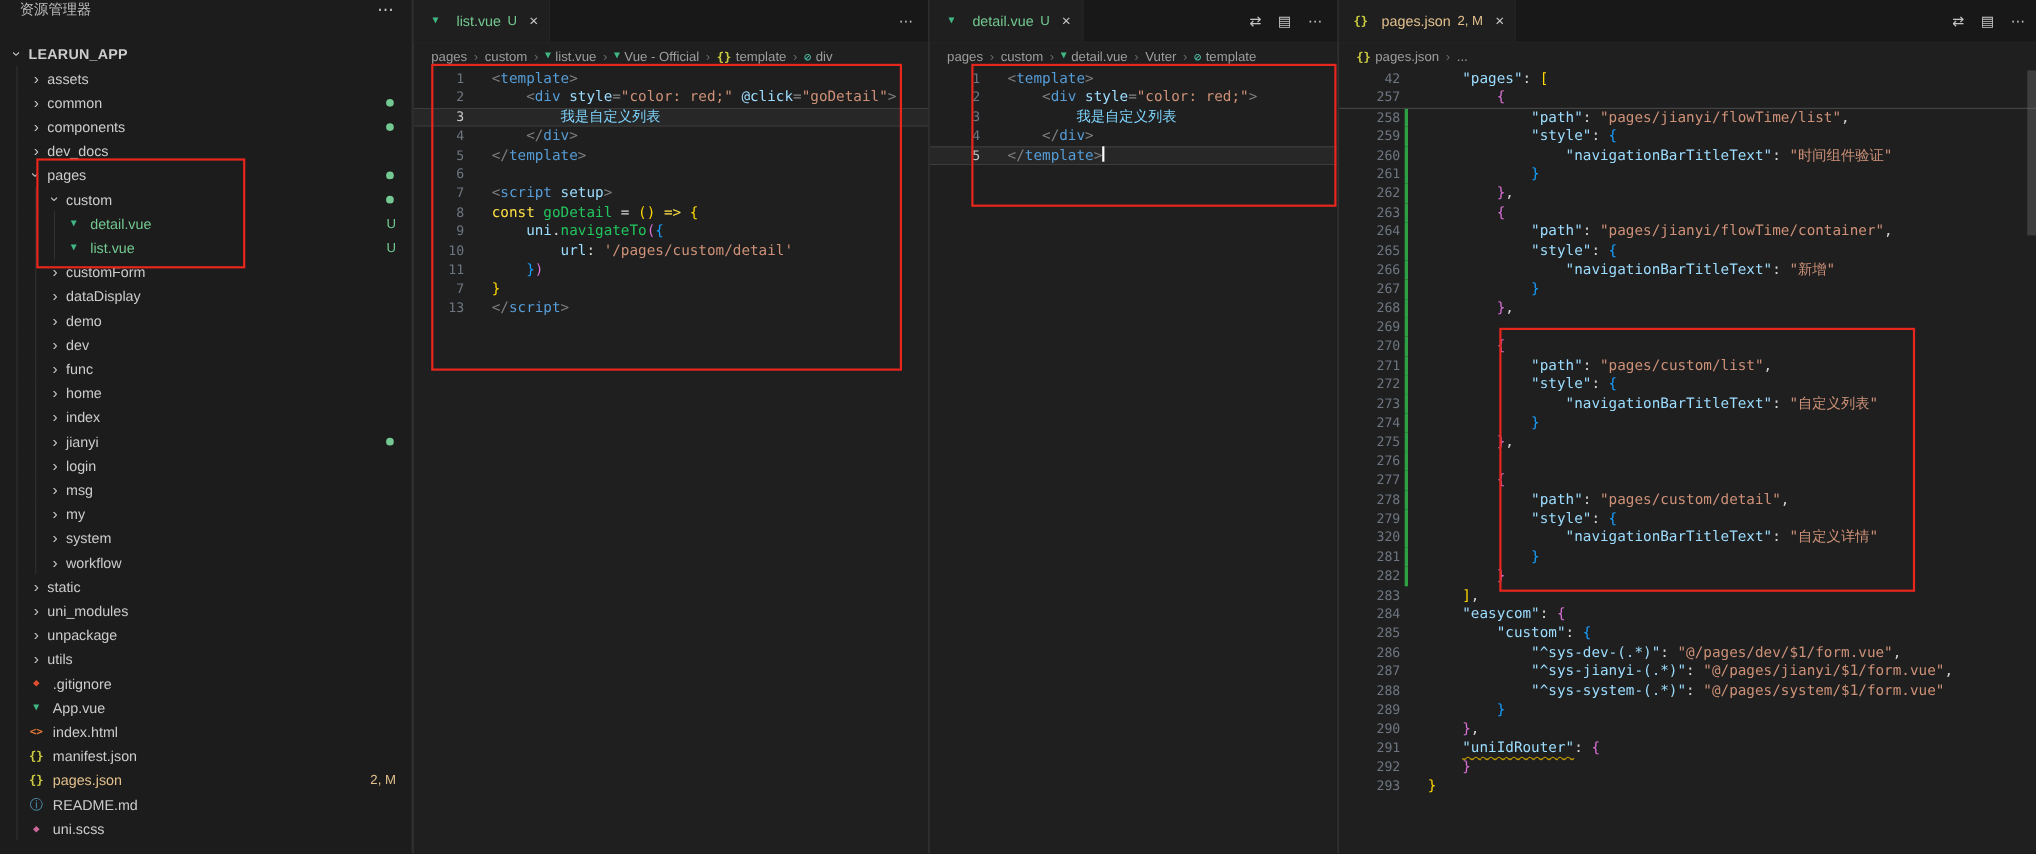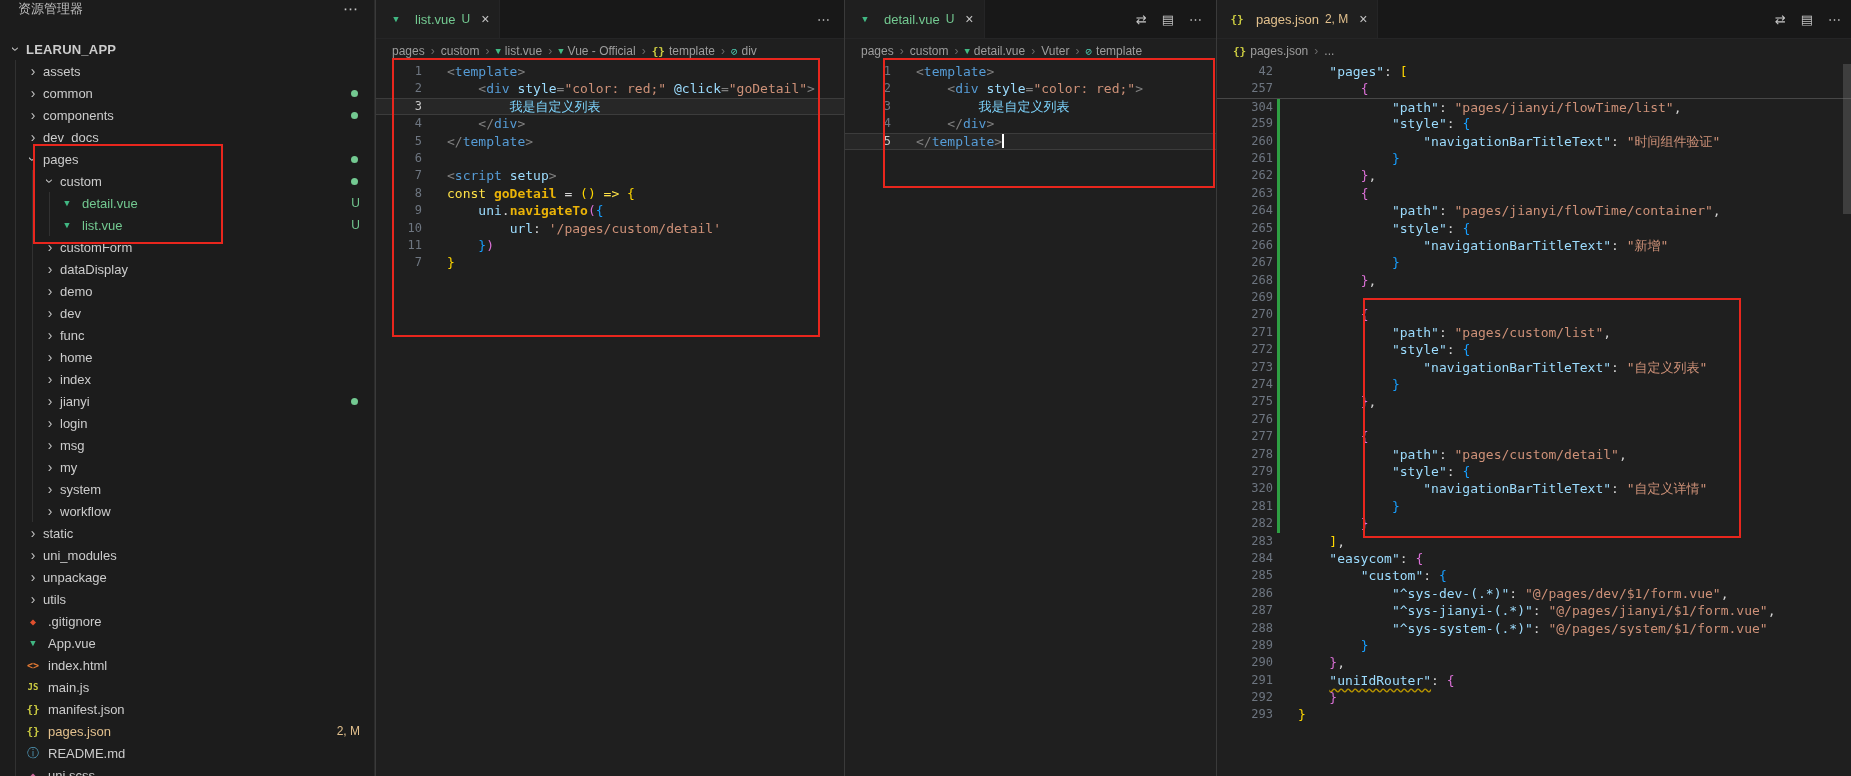--- a/index.html
+++ b/index.html
@@ -49,21 +49,21 @@
   .gut{flex:0 0 46px;text-align:right;color:#6e7681;font-size:12px;}
   .pane[data-pane="2"] .gut{flex-basis:56px;}
   .gut.curn{color:#c6c6c6;}
   .txt{padding-left:25px;}
   .cur{background:#272727;box-shadow:inset 0 1px 0 #3c3c3c, inset 0 -1px 0 #3c3c3c;}
   .brd{border-top:1px solid #474747;}
   .chgbar{position:absolute;left:60px;top:0;bottom:0;width:3px;background:#2ea043;}
   .caret{display:inline-block;width:2px;height:14px;background:#ffffff;vertical-align:-2px;}
   
   .tk.p{color:#808080;} .tk.t{color:#569cd6;} .tk.a{color:#9cdcfe;} .tk.s{color:#ce9178;}
-  .tk.d{color:#d4d4d4;} .tk.k{color:#fde047;margin-top:34px;} .tk.f{color:#eab308;font-weight:bold;} .tk.v{color:#9cdcfe;}
+  .tk.d{color:#d4d4d4;} .tk.k{color:#fde047;margin-top:34px;} .tk.f{color:#22c55e;} .tk.v{color:#9cdcfe;}
   .tk.b1{color:#ffd700;} .tk.b2{color:#da70d6;} .tk.b3{color:#179fff;}
   .tk.key{color:#9cdcfe;}
   .tk.keyu{color:#9cdcfe;text-decoration:underline wavy #b89500;text-underline-offset:3px;}
   .tk.w{color:#7dd3fc;}
   
   .annotation{position:absolute;border:2px solid #e8261d;z-index:6;pointer-events:none;}
   .thumb{position:absolute;right:2px;top:64px;width:10px;height:150px;background:rgba(121,121,121,.35);z-index:4;}
 </style>
 </head>
 <body>
@@ -237,25 +237,20 @@
         </div>
         <div class="tree-row" style="padding-left: 25px;">
           <span class="guide" style="left: 15px;"></span>
           <span class="fic fi-vue">▼</span>
           <span class="lbl">App.vue</span>
         </div>
         <div class="tree-row" style="padding-left: 25px;">
           <span class="guide" style="left: 15px;"></span>
           <span class="fic fi-html">&lt;&gt;</span>
           <span class="lbl">index.html</span>
-        </div>
-        <div class="tree-row" style="padding-left: 25px;">
-          <span class="guide" style="left: 15px;"></span>
-          <span class="fic fi-js">JS</span>
-          <span class="lbl">main.js</span>
         </div>
         <div class="tree-row" style="padding-left: 25px;">
           <span class="guide" style="left: 15px;"></span>
           <span class="fic fi-json">{}</span>
           <span class="lbl">manifest.json</span>
         </div>
         <div class="tree-row" style="padding-left: 25px;">
           <span class="guide" style="left: 15px;"></span>
           <span class="fic fi-json">{}</span>
           <span class="lbl" style="color: rgb(226, 192, 141);">pages.json</span>
@@ -324,20 +319,21 @@
           <div class="crow cur"><span class="gut curn">3</span><span class="txt"><span class="tk w">        我是自定义列表</span></span></div>
           <div class="crow"><span class="gut">4</span><span class="txt"><span class="tk d">    </span><span class="tk p">&lt;/</span><span class="tk t">div</span><span class="tk p">&gt;</span></span></div>
           <div class="crow"><span class="gut">5</span><span class="txt"><span class="tk p">&lt;/</span><span class="tk t">template</span><span class="tk p">&gt;</span></span></div>
           <div class="crow"><span class="gut">6</span><span class="txt"></span></div>
           <div class="crow"><span class="gut">7</span><span class="txt"><span class="tk p">&lt;</span><span class="tk t">script</span><span class="tk d"> </span><span class="tk a">setup</span><span class="tk p">&gt;</span></span></div>
           <div class="crow"><span class="gut">8</span><span class="txt"><span class="tk k">const</span><span class="tk d"> </span><span class="tk f">goDetail</span><span class="tk d"> = </span><span class="tk b1">()</span><span class="tk d"> </span><span class="tk k">=&gt;</span><span class="tk d"> </span><span class="tk b1">{</span></span></div>
           <div class="crow"><span class="gut">9</span><span class="txt"><span class="tk d">    </span><span class="tk v">uni</span><span class="tk d">.</span><span class="tk f">navigateTo</span><span class="tk b2">(</span><span class="tk b3">{</span></span></div>
           <div class="crow"><span class="gut">10</span><span class="txt"><span class="tk d">        </span><span class="tk a">url</span><span class="tk d">: </span><span class="tk s">'/pages/custom/detail'</span></span></div>
           <div class="crow"><span class="gut">11</span><span class="txt"><span class="tk d">    </span><span class="tk b3">}</span><span class="tk b2">)</span></span></div>
           <div class="crow"><span class="gut">7</span><span class="txt"><span class="tk b1">}</span></span></div>
+          <div class="crow"><span class="gut">13</span><span class="txt"><span class="tk p">&lt;/</span><span class="tk t">script</span><span class="tk p">&gt;</span></span></div>
         </div>
       <div class="annotation" style="left:16px;top:58px;width:424px;height:275px;"></div>
     </section>
 
     <section class="pane" data-pane="1" style="width:371px;">
       <div class="tabbar">
         <div class="tab">
           <span class="fic tico fi-vue">▼</span>
           <span class="tlabel" style="color: rgb(115, 201, 145);">detail.vue</span>
           <span class="tbadge" style="color: rgb(115, 201, 145);">U</span>
@@ -402,21 +398,21 @@
             <span class="">pages.json</span>
           </span>
           <span class="csep">›</span>
           <span class="crumb">
             <span class="">...</span>
           </span>
         </div>
       <div class="code">
           <div class="crow"><span class="gut">42</span><span class="txt"><span class="tk d">    </span><span class="tk key">"pages"</span><span class="tk d">: </span><span class="tk b1">[</span></span></div>
           <div class="crow"><span class="gut">257</span><span class="txt"><span class="tk d">        </span><span class="tk b2">{</span></span></div>
-          <div class="crow brd"><span class="chgbar"></span><span class="gut">304</span><span class="txt"><span class="tk d">            </span><span class="tk key">"path"</span><span class="tk d">: </span><span class="tk s">"pages/jianyi/flowTime/list"</span><span class="tk d">,</span></span></div>
+          <div class="crow brd"><span class="chgbar"></span><span class="gut">258</span><span class="txt"><span class="tk d">            </span><span class="tk key">"path"</span><span class="tk d">: </span><span class="tk s">"pages/jianyi/flowTime/list"</span><span class="tk d">,</span></span></div>
           <div class="crow"><span class="chgbar"></span><span class="gut">259</span><span class="txt"><span class="tk d">            </span><span class="tk key">"style"</span><span class="tk d">: </span><span class="tk b3">{</span></span></div>
           <div class="crow"><span class="chgbar"></span><span class="gut">260</span><span class="txt"><span class="tk d">                </span><span class="tk key">"navigationBarTitleText"</span><span class="tk d">: </span><span class="tk s">"时间组件验证"</span></span></div>
           <div class="crow"><span class="chgbar"></span><span class="gut">261</span><span class="txt"><span class="tk d">            </span><span class="tk b3">}</span></span></div>
           <div class="crow"><span class="chgbar"></span><span class="gut">262</span><span class="txt"><span class="tk d">        </span><span class="tk b2">}</span><span class="tk d">,</span></span></div>
           <div class="crow"><span class="chgbar"></span><span class="gut">263</span><span class="txt"><span class="tk d">        </span><span class="tk b2">{</span></span></div>
           <div class="crow"><span class="chgbar"></span><span class="gut">264</span><span class="txt"><span class="tk d">            </span><span class="tk key">"path"</span><span class="tk d">: </span><span class="tk s">"pages/jianyi/flowTime/container"</span><span class="tk d">,</span></span></div>
           <div class="crow"><span class="chgbar"></span><span class="gut">265</span><span class="txt"><span class="tk d">            </span><span class="tk key">"style"</span><span class="tk d">: </span><span class="tk b3">{</span></span></div>
           <div class="crow"><span class="chgbar"></span><span class="gut">266</span><span class="txt"><span class="tk d">                </span><span class="tk key">"navigationBarTitleText"</span><span class="tk d">: </span><span class="tk s">"新增"</span></span></div>
           <div class="crow"><span class="chgbar"></span><span class="gut">267</span><span class="txt"><span class="tk d">            </span><span class="tk b3">}</span></span></div>
           <div class="crow"><span class="chgbar"></span><span class="gut">268</span><span class="txt"><span class="tk d">        </span><span class="tk b2">}</span><span class="tk d">,</span></span></div>

